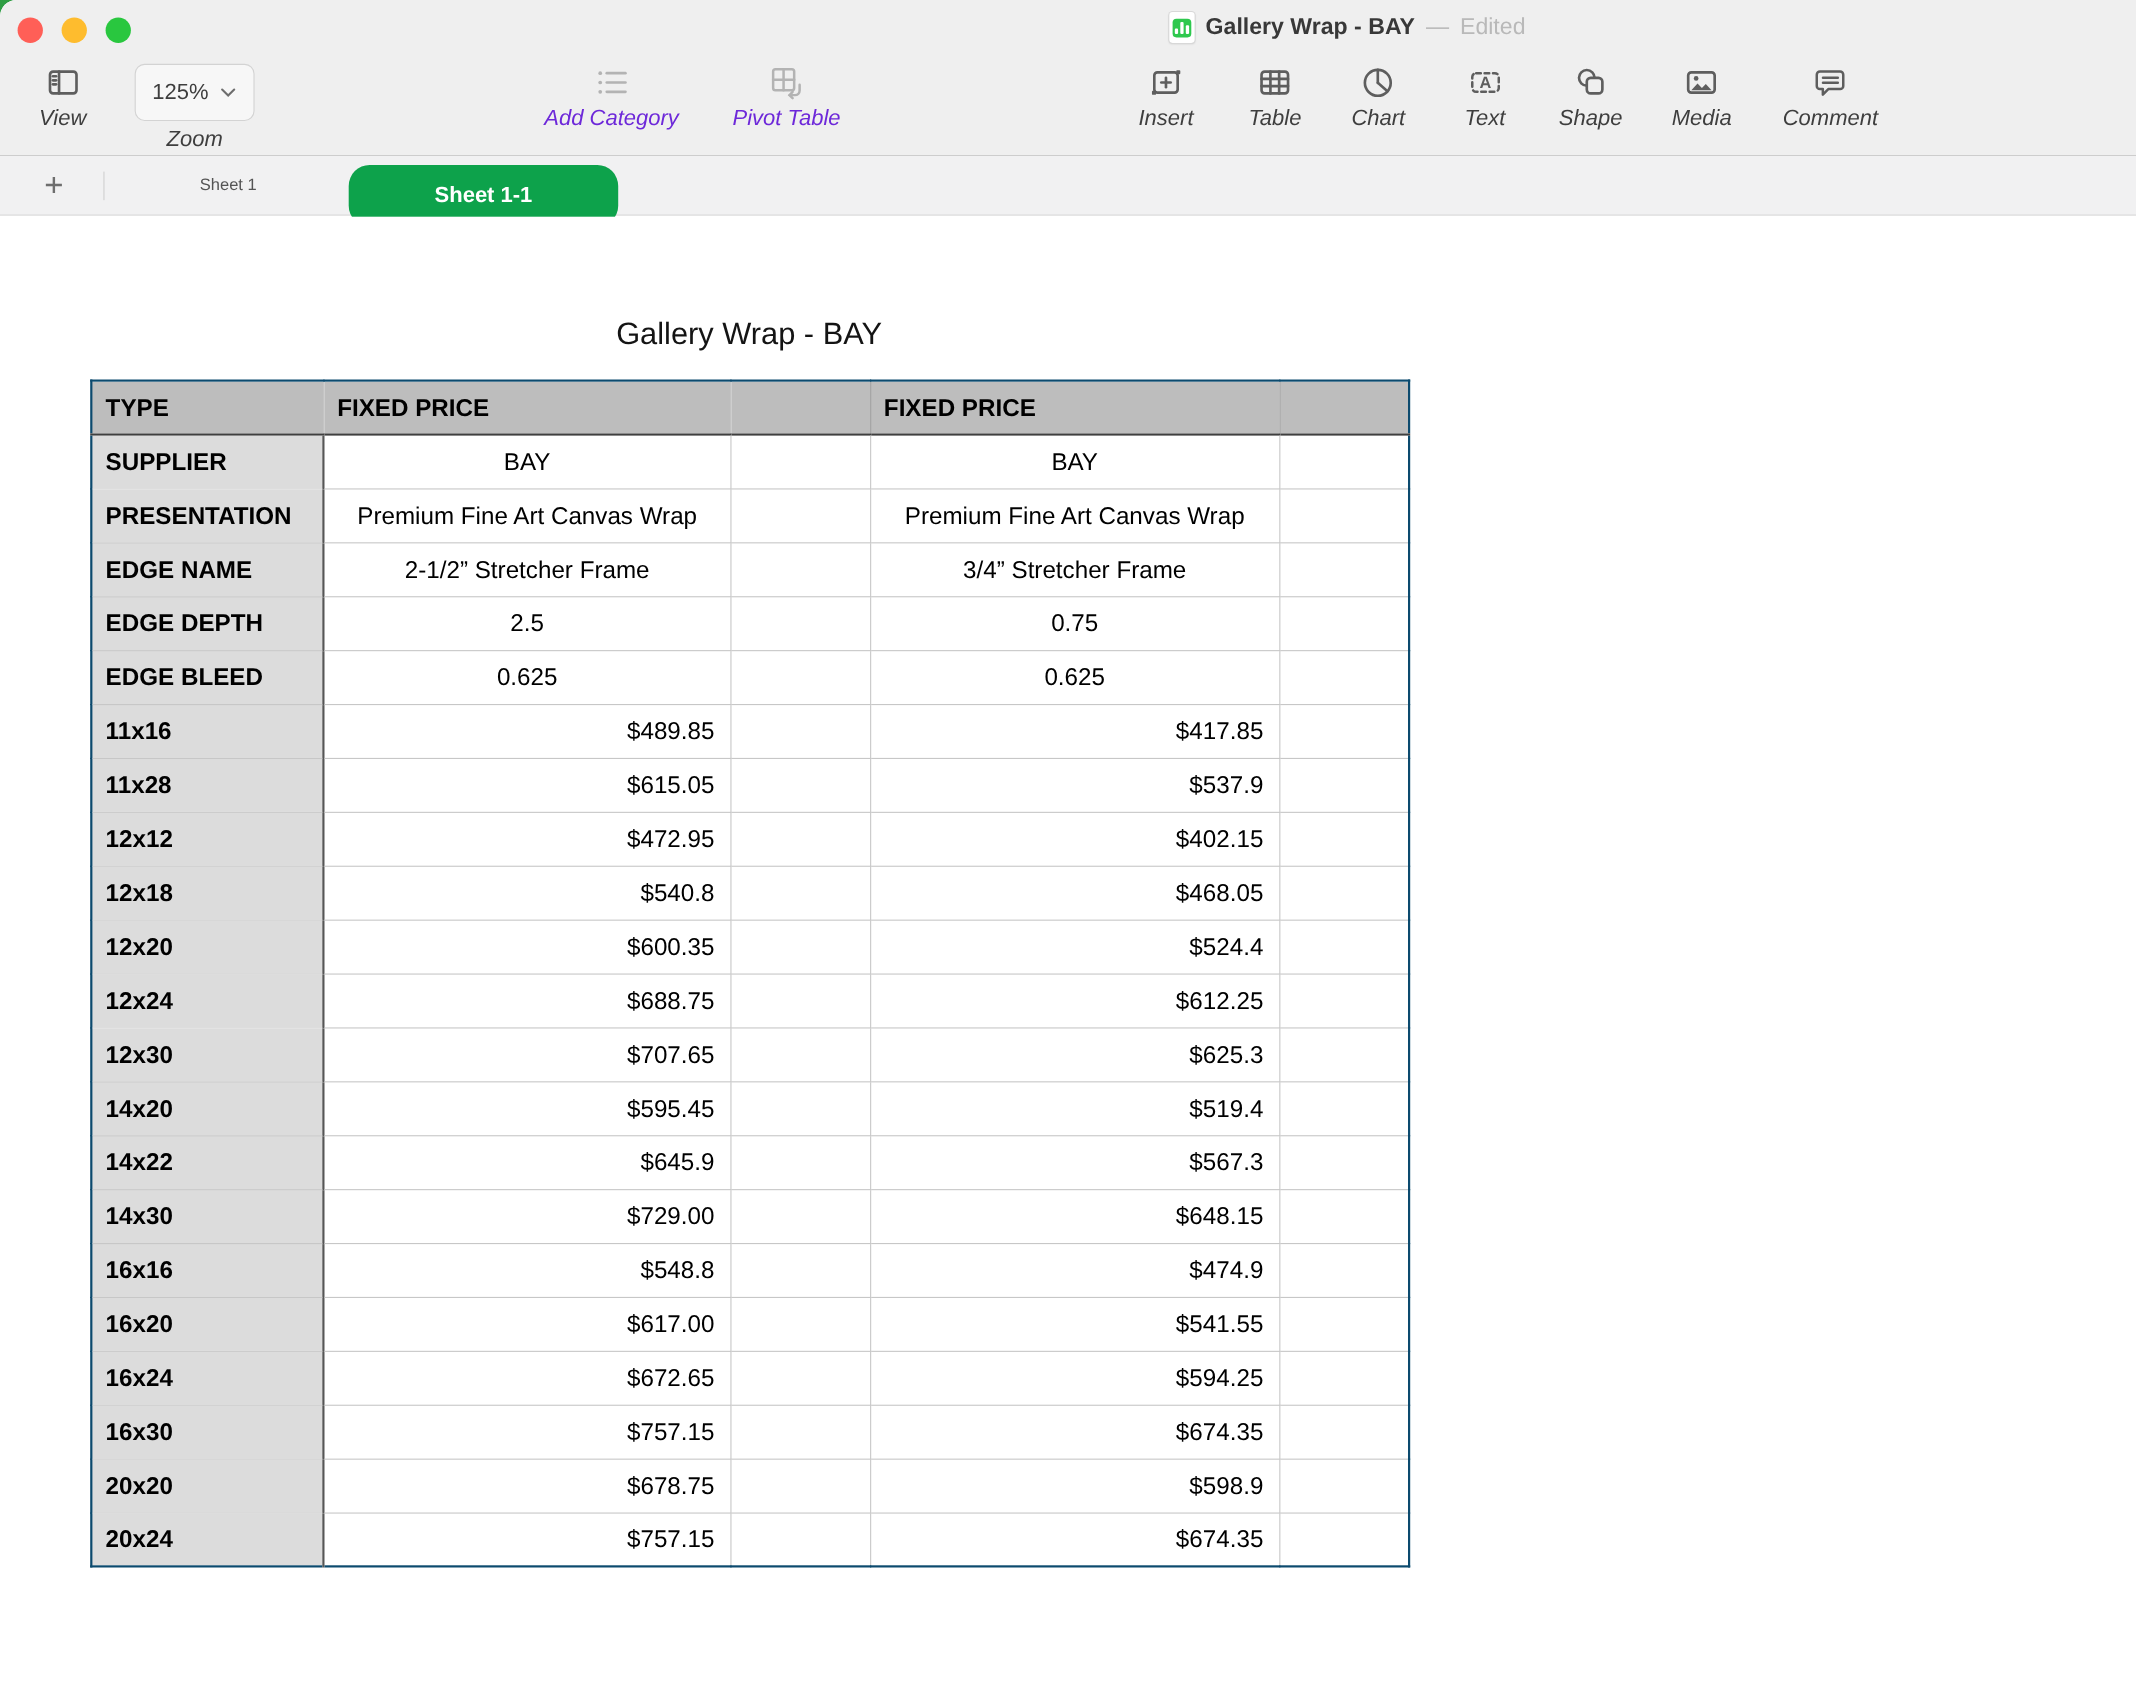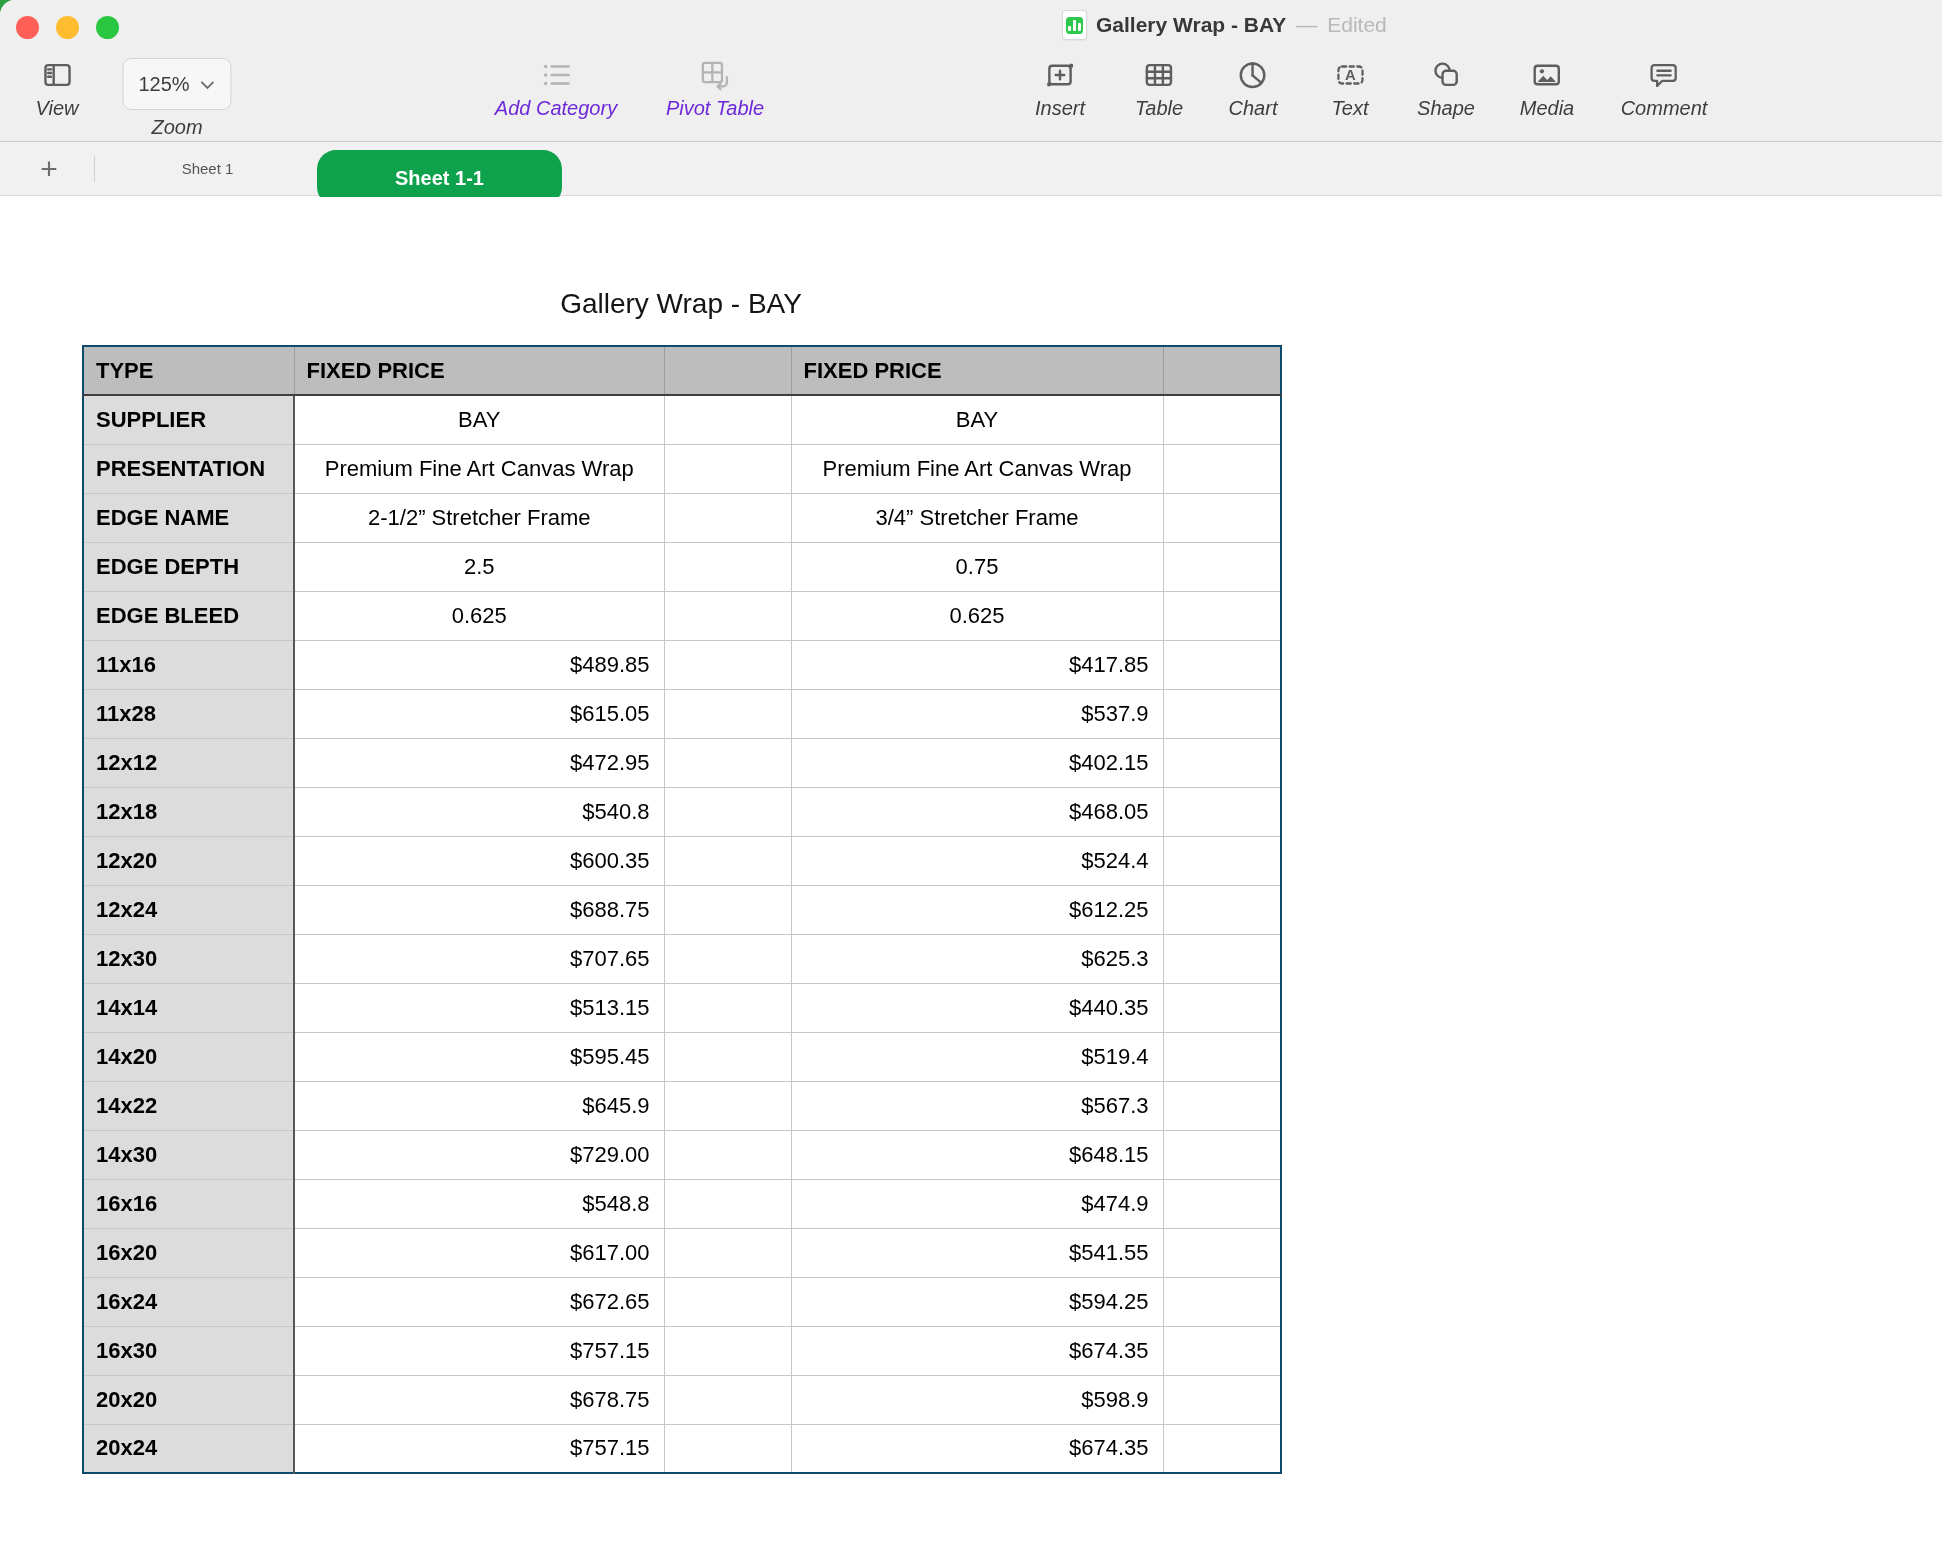--- a/index.html
+++ b/index.html
@@ -321,27 +321,20 @@
               <td class="gap"></td>
             </tr>
             <tr>
               <td class="lbl">12x30</td>
               <td class="num">$707.65</td>
               <td class="gap"></td>
               <td class="num">$625.3</td>
               <td class="gap"></td>
             </tr>
             <tr>
-              <td class="lbl">14x14</td>
-              <td class="num">$513.15</td>
-              <td class="gap"></td>
-              <td class="num">$440.35</td>
-              <td class="gap"></td>
-            </tr>
-            <tr>
               <td class="lbl">14x20</td>
               <td class="num">$595.45</td>
               <td class="gap"></td>
               <td class="num">$519.4</td>
               <td class="gap"></td>
             </tr>
             <tr>
               <td class="lbl">14x22</td>
               <td class="num">$645.9</td>
               <td class="gap"></td>

